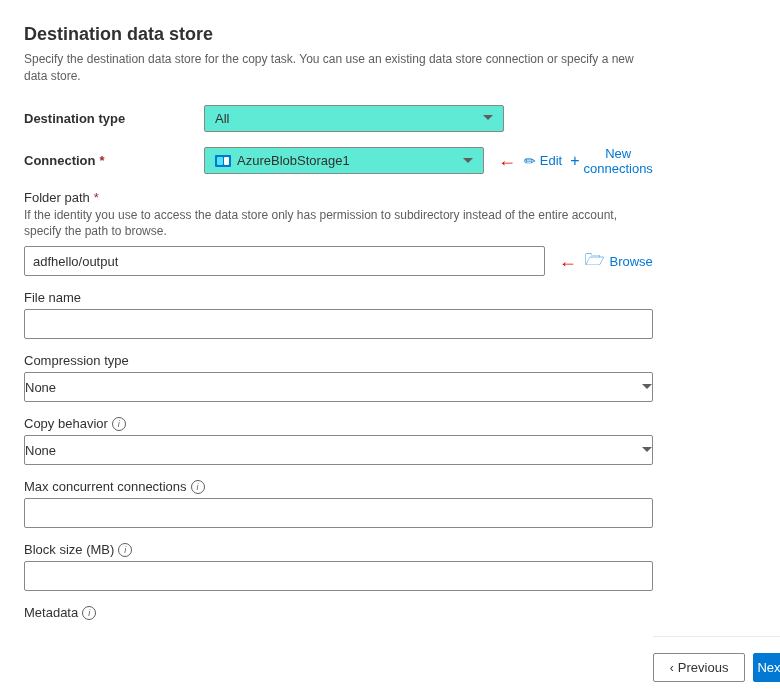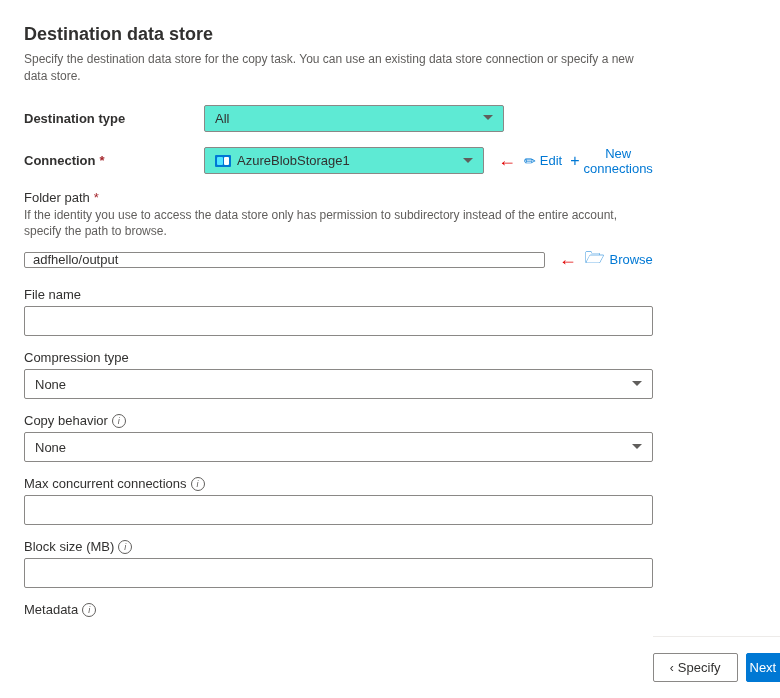--- a/index.html
+++ b/index.html
@@ -156,21 +156,21 @@
       gap: 8px;
     }
     .text-input {
       border: 1px solid #8a8886;
       border-radius: 2px;
       padding: 5px 8px;
       font-size: 13px;
       color: #323130;
       background: #fff;
       flex: 1;
-      height: 16px;
+      height: 30px;
       outline: none;
     }
     .browse-btn {
       display: flex;
       align-items: center;
       gap: 5px;
       color: #0078d4;
       font-size: 13px;
       cursor: pointer;
       white-space: nowrap;
@@ -212,21 +212,21 @@
       padding: 5px 8px;
       font-size: 13px;
       height: 30px;
       background: #fff;
       outline: none;
     }
     .select-full {
       width: 100%;
       border: 1px solid #8a8886;
       border-radius: 2px;
-      padding: 5px 10px;
+      padding: 5px 0;
       font-size: 13px;
       color: #323130;
       background: #fff;
       display: flex;
       align-items: center;
       justify-content: space-between;
       cursor: pointer;
       height: 30px;
     }
     .footer {
@@ -382,20 +382,20 @@
       <div class="field-label">
         <span>Metadata</span>
         <span class="info-circle">i</span>
       </div>
     </div>
   </div>
 
   <div class="footer">
     <button class="btn-previous">
       <span class="chevron-left">‹</span>
-      <span>Specify</span>
+      <span>Previous</span>
     </button>
     <button class="btn-next">
       <span>Next</span>
       <span class="chevron-right">›</span>
     </button>
   </div>
 </div>
 
 </body></html>

